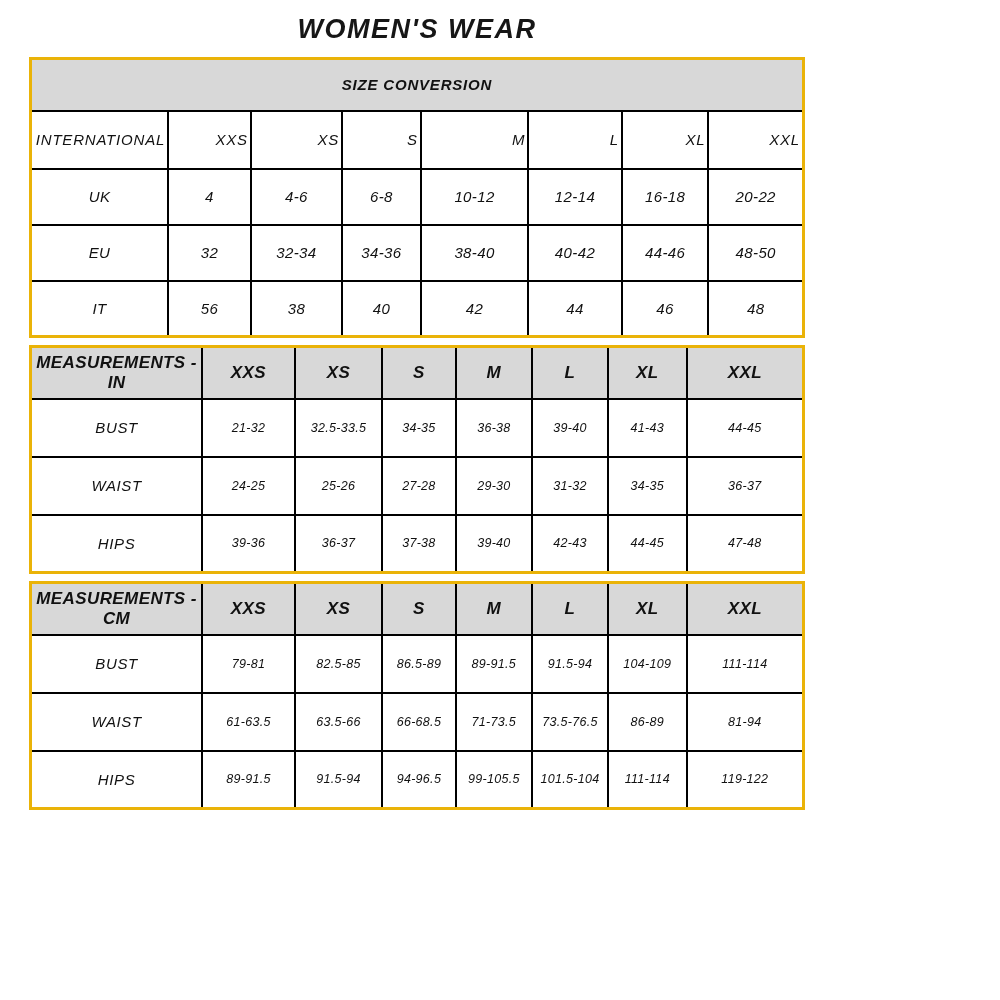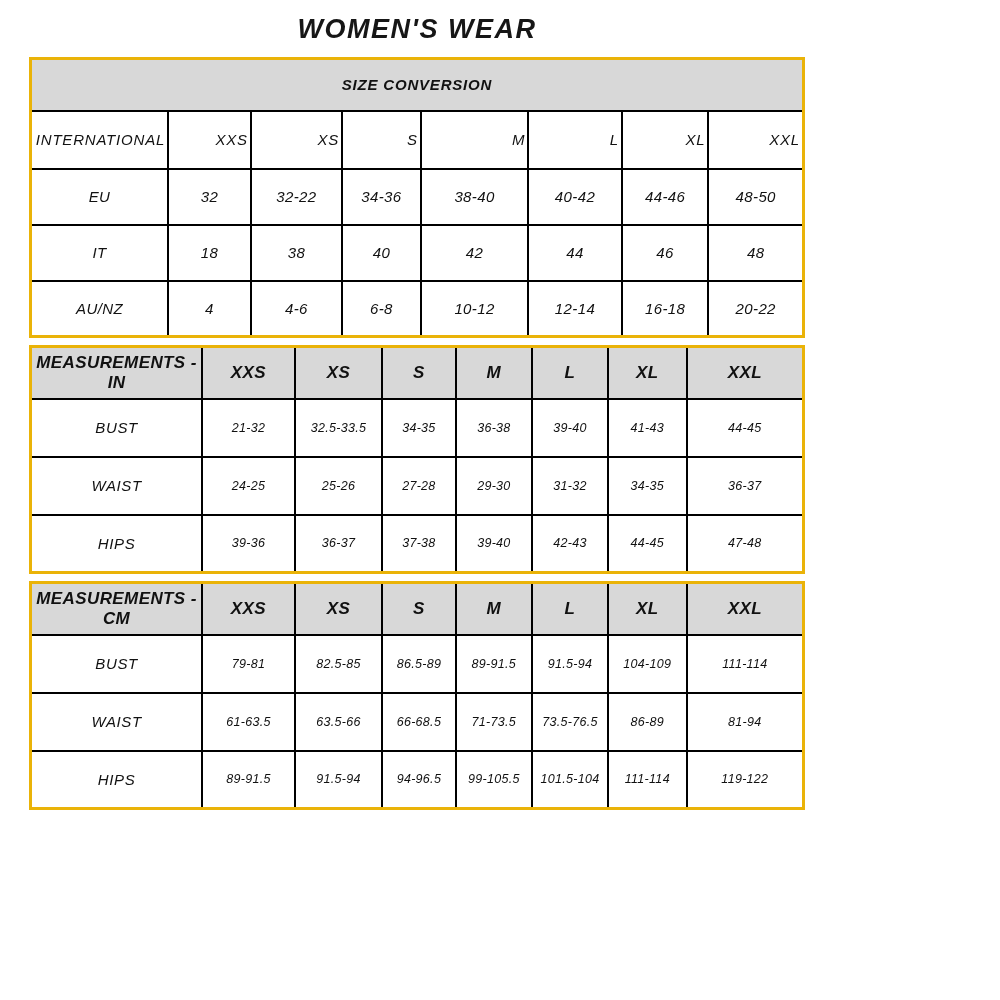--- a/index.html
+++ b/index.html
@@ -106,48 +106,48 @@
         <td class="col-hdr">XS</td>
         <td class="col-hdr">S</td>
         <td class="col-hdr">M</td>
         <td class="col-hdr">L</td>
         <td class="col-hdr">XL</td>
         <td class="col-hdr">XXL</td>
       </tr>
     </thead>
     <tbody>
         <tr>
-          <td class="row-label">EU</td>
-          <td>32</td>
-          <td>32-22</td>
-          <td>34-36</td>
-          <td>38-40</td>
-          <td>40-42</td>
-          <td>44-46</td>
-          <td>48-50</td>
-        </tr>
-        <tr>
-          <td class="row-label">IT</td>
-          <td>18</td>
-          <td>38</td>
-          <td>40</td>
-          <td>42</td>
-          <td>44</td>
-          <td>46</td>
-          <td>48</td>
-        </tr>
-        <tr>
-          <td class="row-label">AU/NZ</td>
+          <td class="row-label">UK</td>
           <td>4</td>
           <td>4-6</td>
           <td>6-8</td>
           <td>10-12</td>
           <td>12-14</td>
           <td>16-18</td>
           <td>20-22</td>
+        </tr>
+        <tr>
+          <td class="row-label">EU</td>
+          <td>32</td>
+          <td>32-34</td>
+          <td>34-36</td>
+          <td>38-40</td>
+          <td>40-42</td>
+          <td>44-46</td>
+          <td>48-50</td>
+        </tr>
+        <tr>
+          <td class="row-label">IT</td>
+          <td>56</td>
+          <td>38</td>
+          <td>40</td>
+          <td>42</td>
+          <td>44</td>
+          <td>46</td>
+          <td>48</td>
         </tr>
       </tbody>
   </table>
 
   <table class="meas">
     <colgroup>
       <col style="width:22.2%">
         <col style="width:12.0%">
         <col style="width:11.3%">
         <col style="width:9.5%">

